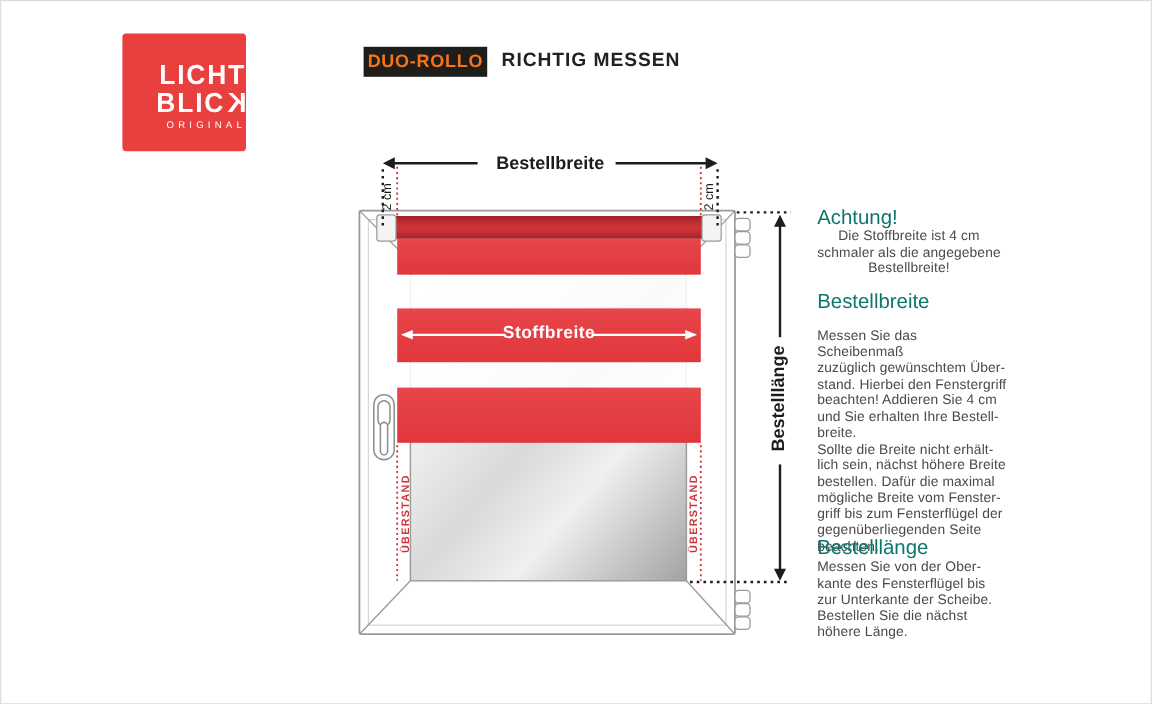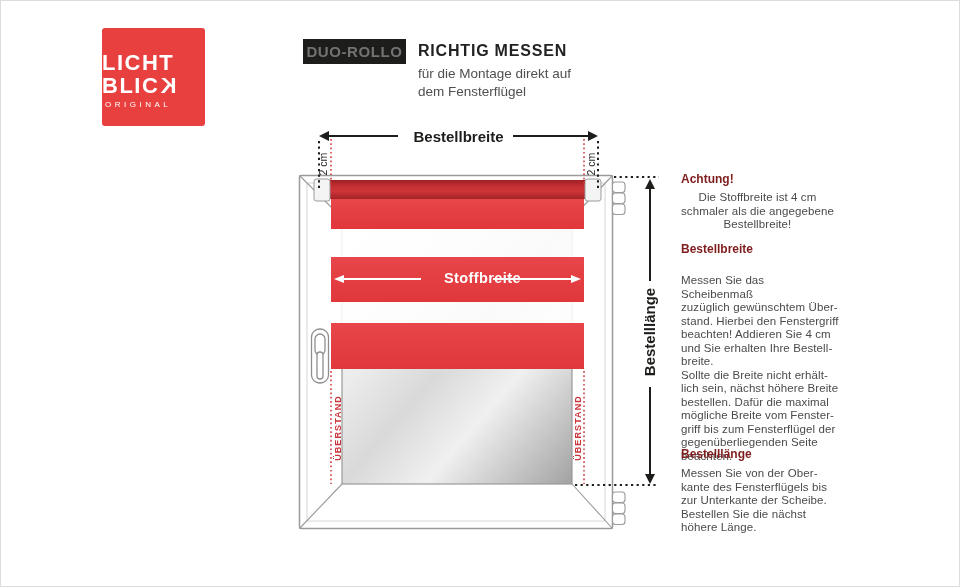--- a/index.html
+++ b/index.html
@@ -2,60 +2,58 @@
 <html><head>
 <meta charset="utf-8">
 <style>
   html,body{margin:0;padding:0;background:#fff;}
   .page{
     position:relative;width:958px;height:585px;background:#fff;
     border:1px solid #dcdcdc;overflow:hidden;
     font-family:"Liberation Sans",sans-serif;color:#1d1d1b;
   }
   
-  .logo{position:absolute;left:101px;top:27px;width:103px;height:98px;background:#e8403f;border-radius:3px;text-align:left;}
+  .logo{position:absolute;left:101px;top:27px;width:103px;height:98px;background:#e8403f;border-radius:3px;text-align:right;}
   .logo-word{color:#fff;font-weight:bold;font-size:22px;line-height:23px;letter-spacing:1.5px;transform:scaleY(1.04);}
   .logo-word.first{margin-top:23px;}
   .mirror{display:inline-block;transform:scaleX(-1);}
   .logo-tag{color:#fff;font-size:8px;letter-spacing:3.5px;margin-top:3px;padding-left:3px;}
   
-  .badge{position:absolute;left:302px;top:38px;width:103px;height:25px;background:#1d1d1b;color:#737373;
+  .badge{position:absolute;left:302px;top:38px;width:103px;height:25px;background:#1d1d1b;color:#f97316;
          font-weight:bold;font-size:15px;line-height:25px;text-align:center;letter-spacing:0.6px;}
   .title{position:absolute;left:417px;top:41px;font-weight:bold;font-size:16px;letter-spacing:0.8px;color:#222;}
   .subtitle{position:absolute;left:417px;top:64px;font-size:13.5px;line-height:18px;color:#4f4f4f;white-space:pre-line;}
   
   .lbl-bestellbreite{position:absolute;left:318px;top:127px;width:279px;text-align:center;
                      font-weight:bold;font-size:15px;color:#1d1d1b;}
   .lbl-stoffbreite{position:absolute;left:330px;top:269px;width:253px;text-align:center;
-                   font-weight:bold;font-size:14.5px;color:#fff;letter-spacing:0.4px;padding-left:25px;}
+                   font-weight:bold;font-size:14.5px;color:#fff;letter-spacing:0.4px;}
   .rot{position:absolute;white-space:nowrap;transform:translate(-50%,-50%) rotate(-90deg);}
   .lbl-2cm{font-size:10.5px;color:#1d1d1b;}
   .lbl-bestelllaenge{font-weight:bold;font-size:15px;color:#1d1d1b;}
   .lbl-ueberstand{font-weight:bold;font-size:9px;letter-spacing:1.1px;color:#c9363b;}
   
   .info{position:absolute;left:680px;top:0;width:158px;height:585px;}
-  .info-h{position:absolute;font-weight:bold;font-size:12px;color:#7f1d1d;}
+  .info-h{position:absolute;font-weight:normal;font-size:17px;color:#0f766e;}
   .info-b{position:absolute;font-size:11.5px;line-height:13.5px;letter-spacing:0.1px;color:#4a4a4a;white-space:pre-line;}
   svg{position:absolute;left:0;top:0;}
 </style>
 </head>
 <body>
 
 <div class="page">
 
   <div class="logo">
     <div class="logo-word first">LICHT</div>
     <div class="logo-word"><span>BLIC</span><span class="mirror">K</span></div>
     <div class="logo-tag">ORIGINAL</div>
   </div>
 
   <div class="badge">DUO-ROLLO</div>
   <div class="title">RICHTIG MESSEN</div>
-  <div class="subtitle">für die Montage direkt auf
-dem Fensterflügel</div>
 
   <svg width="958" height="585" viewBox="0 0 958 585">
     <defs>
       <linearGradient id="glassGrad" x1="0" y1="0" x2="1" y2="1">
         <stop offset="0" stop-color="#fdfdfd"></stop>
         <stop offset="0.32" stop-color="#ececec"></stop>
         <stop offset="0.5" stop-color="#d9d9d9"></stop>
         <stop offset="0.68" stop-color="#f0f0f0"></stop>
         <stop offset="1" stop-color="#a2a2a2"></stop>
       </linearGradient>
@@ -169,19 +167,19 @@
 breite.
 Sollte die Breite nicht erhält-
 lich sein, nächst höhere Breite
 bestellen. Dafür die maximal
 mögliche Breite vom Fenster-
 griff bis zum Fensterflügel der
 gegenüberliegenden Seite
 beachten.</div>
     <div class="info-h" style="top:446px;">Bestelllänge</div>
     <div class="info-b" style="top:466px;">Messen Sie von der Ober-
-kante des Fensterflügels bis
+kante des Fensterflügel bis
 zur Unterkante der Scheibe.
 Bestellen Sie die nächst
 höhere Länge.</div>
   </div>
 
 </div>
 
 </body></html>

